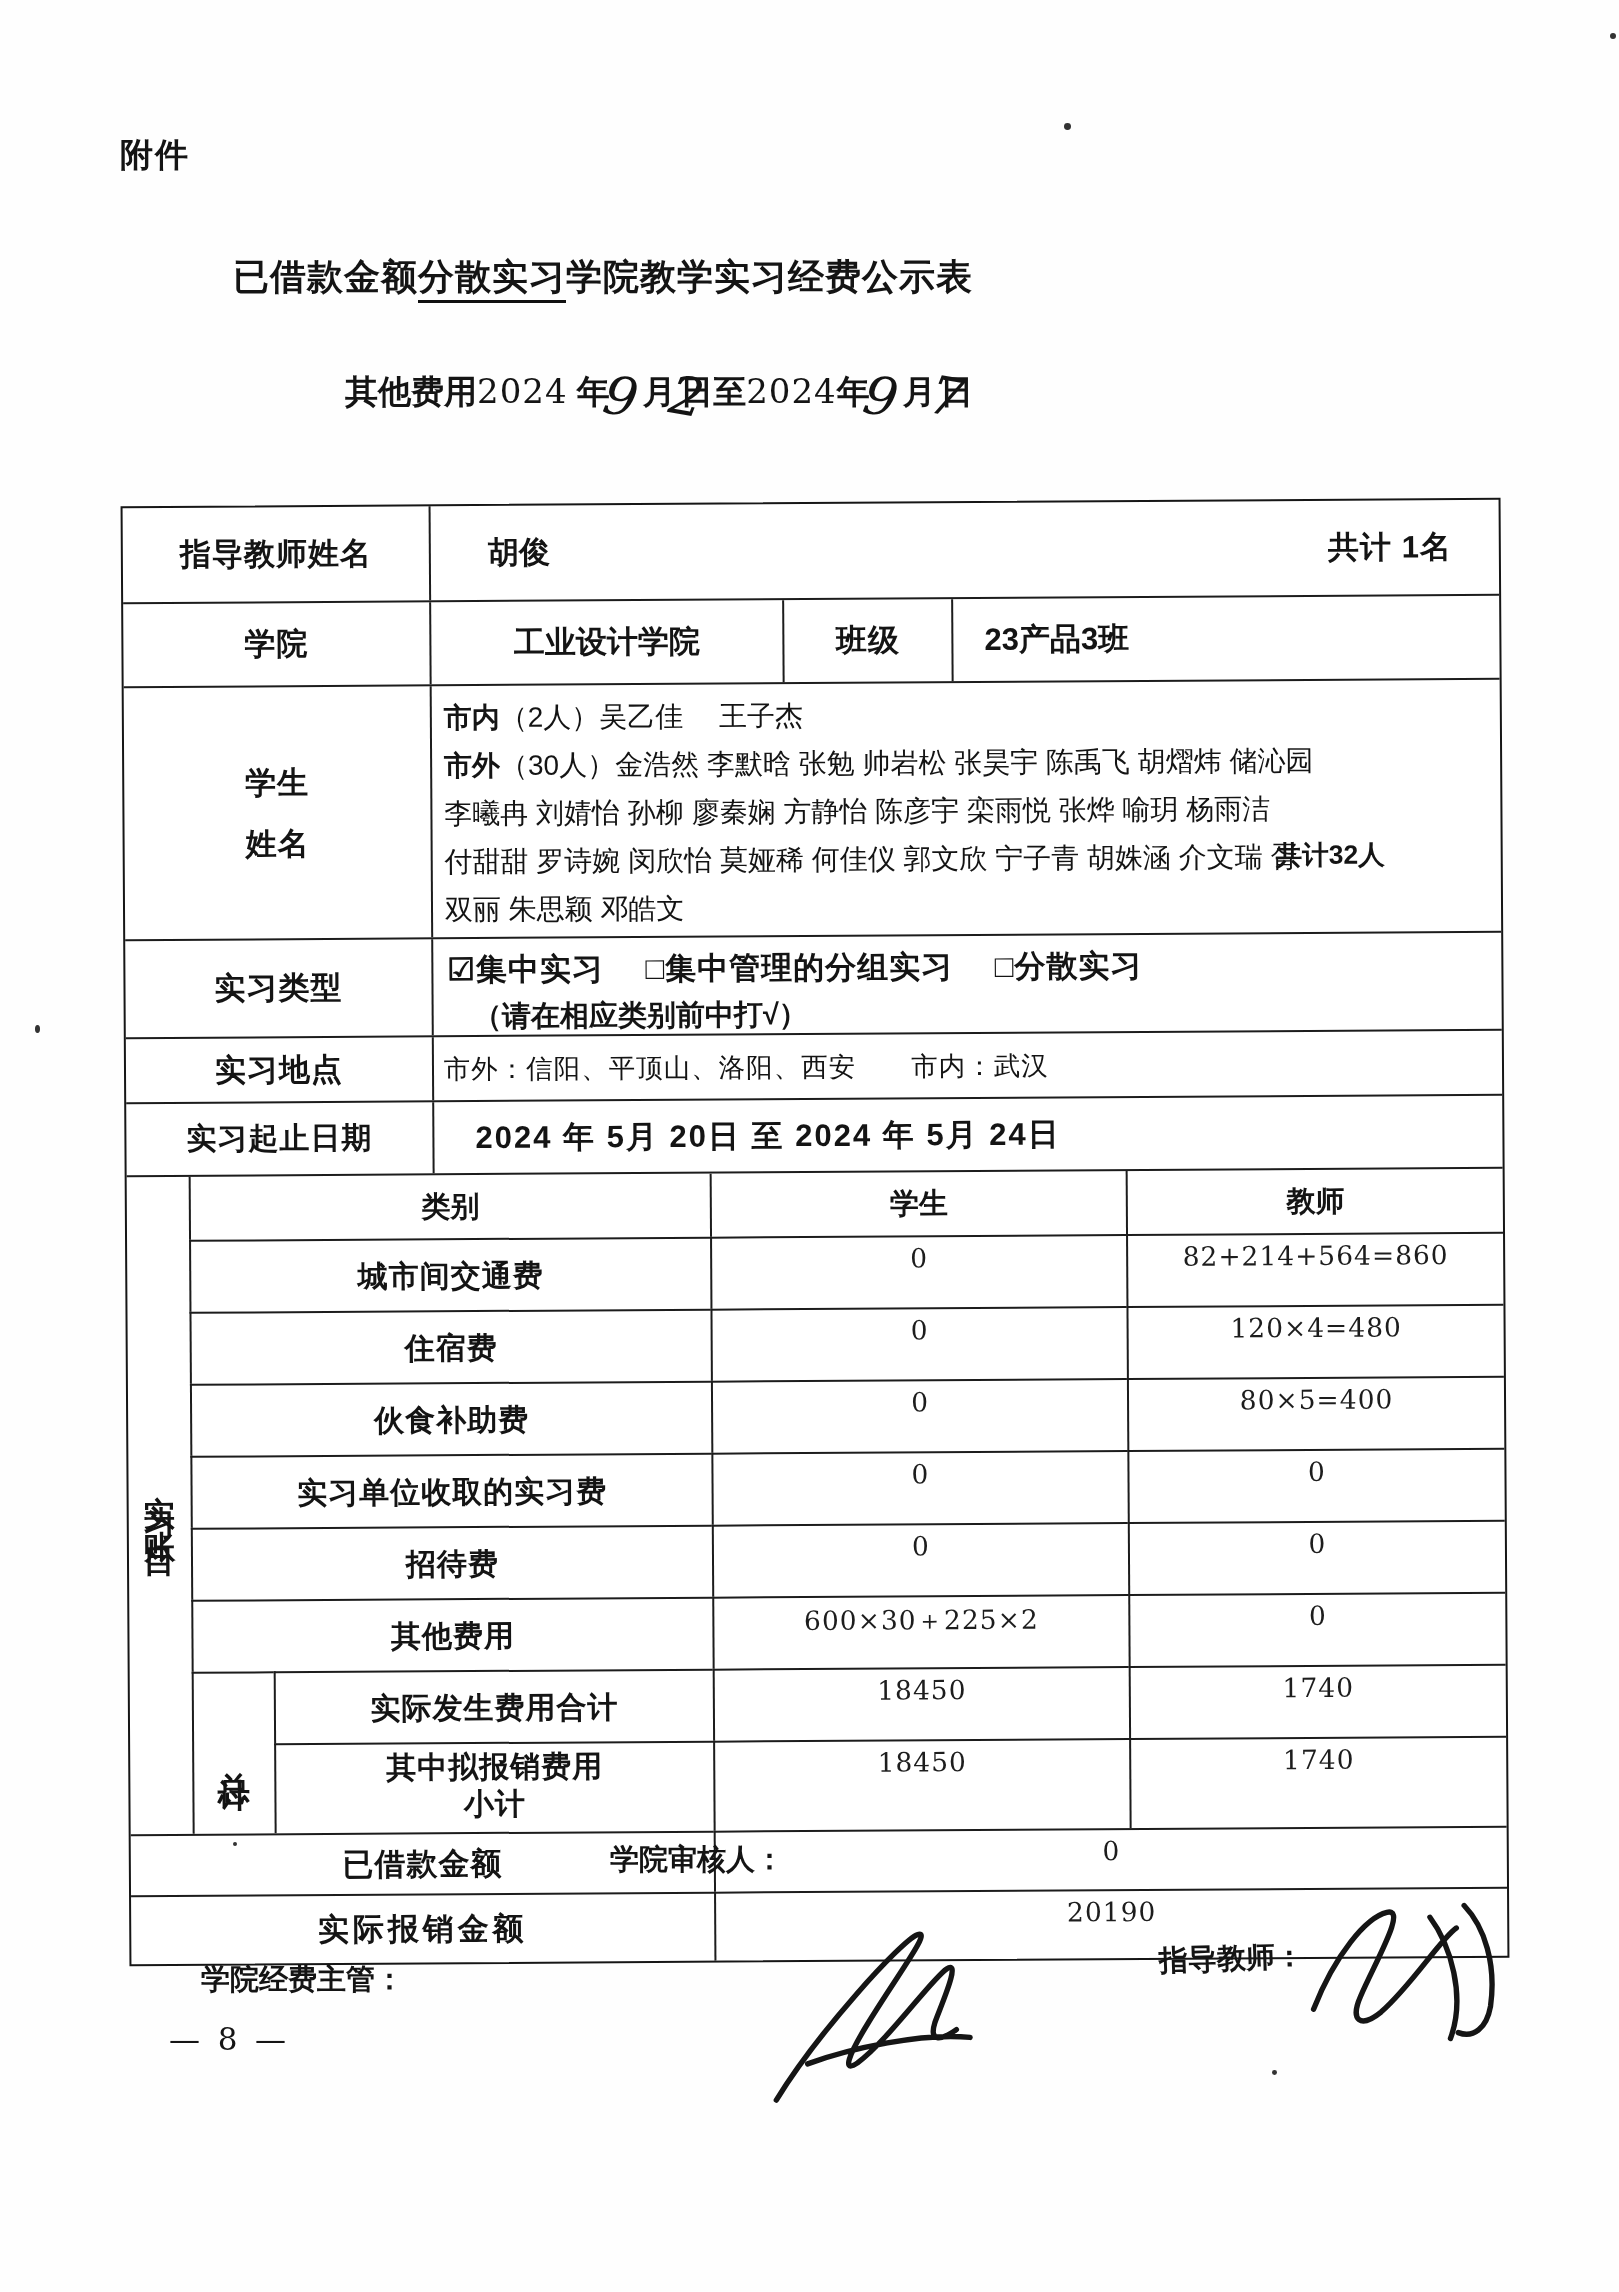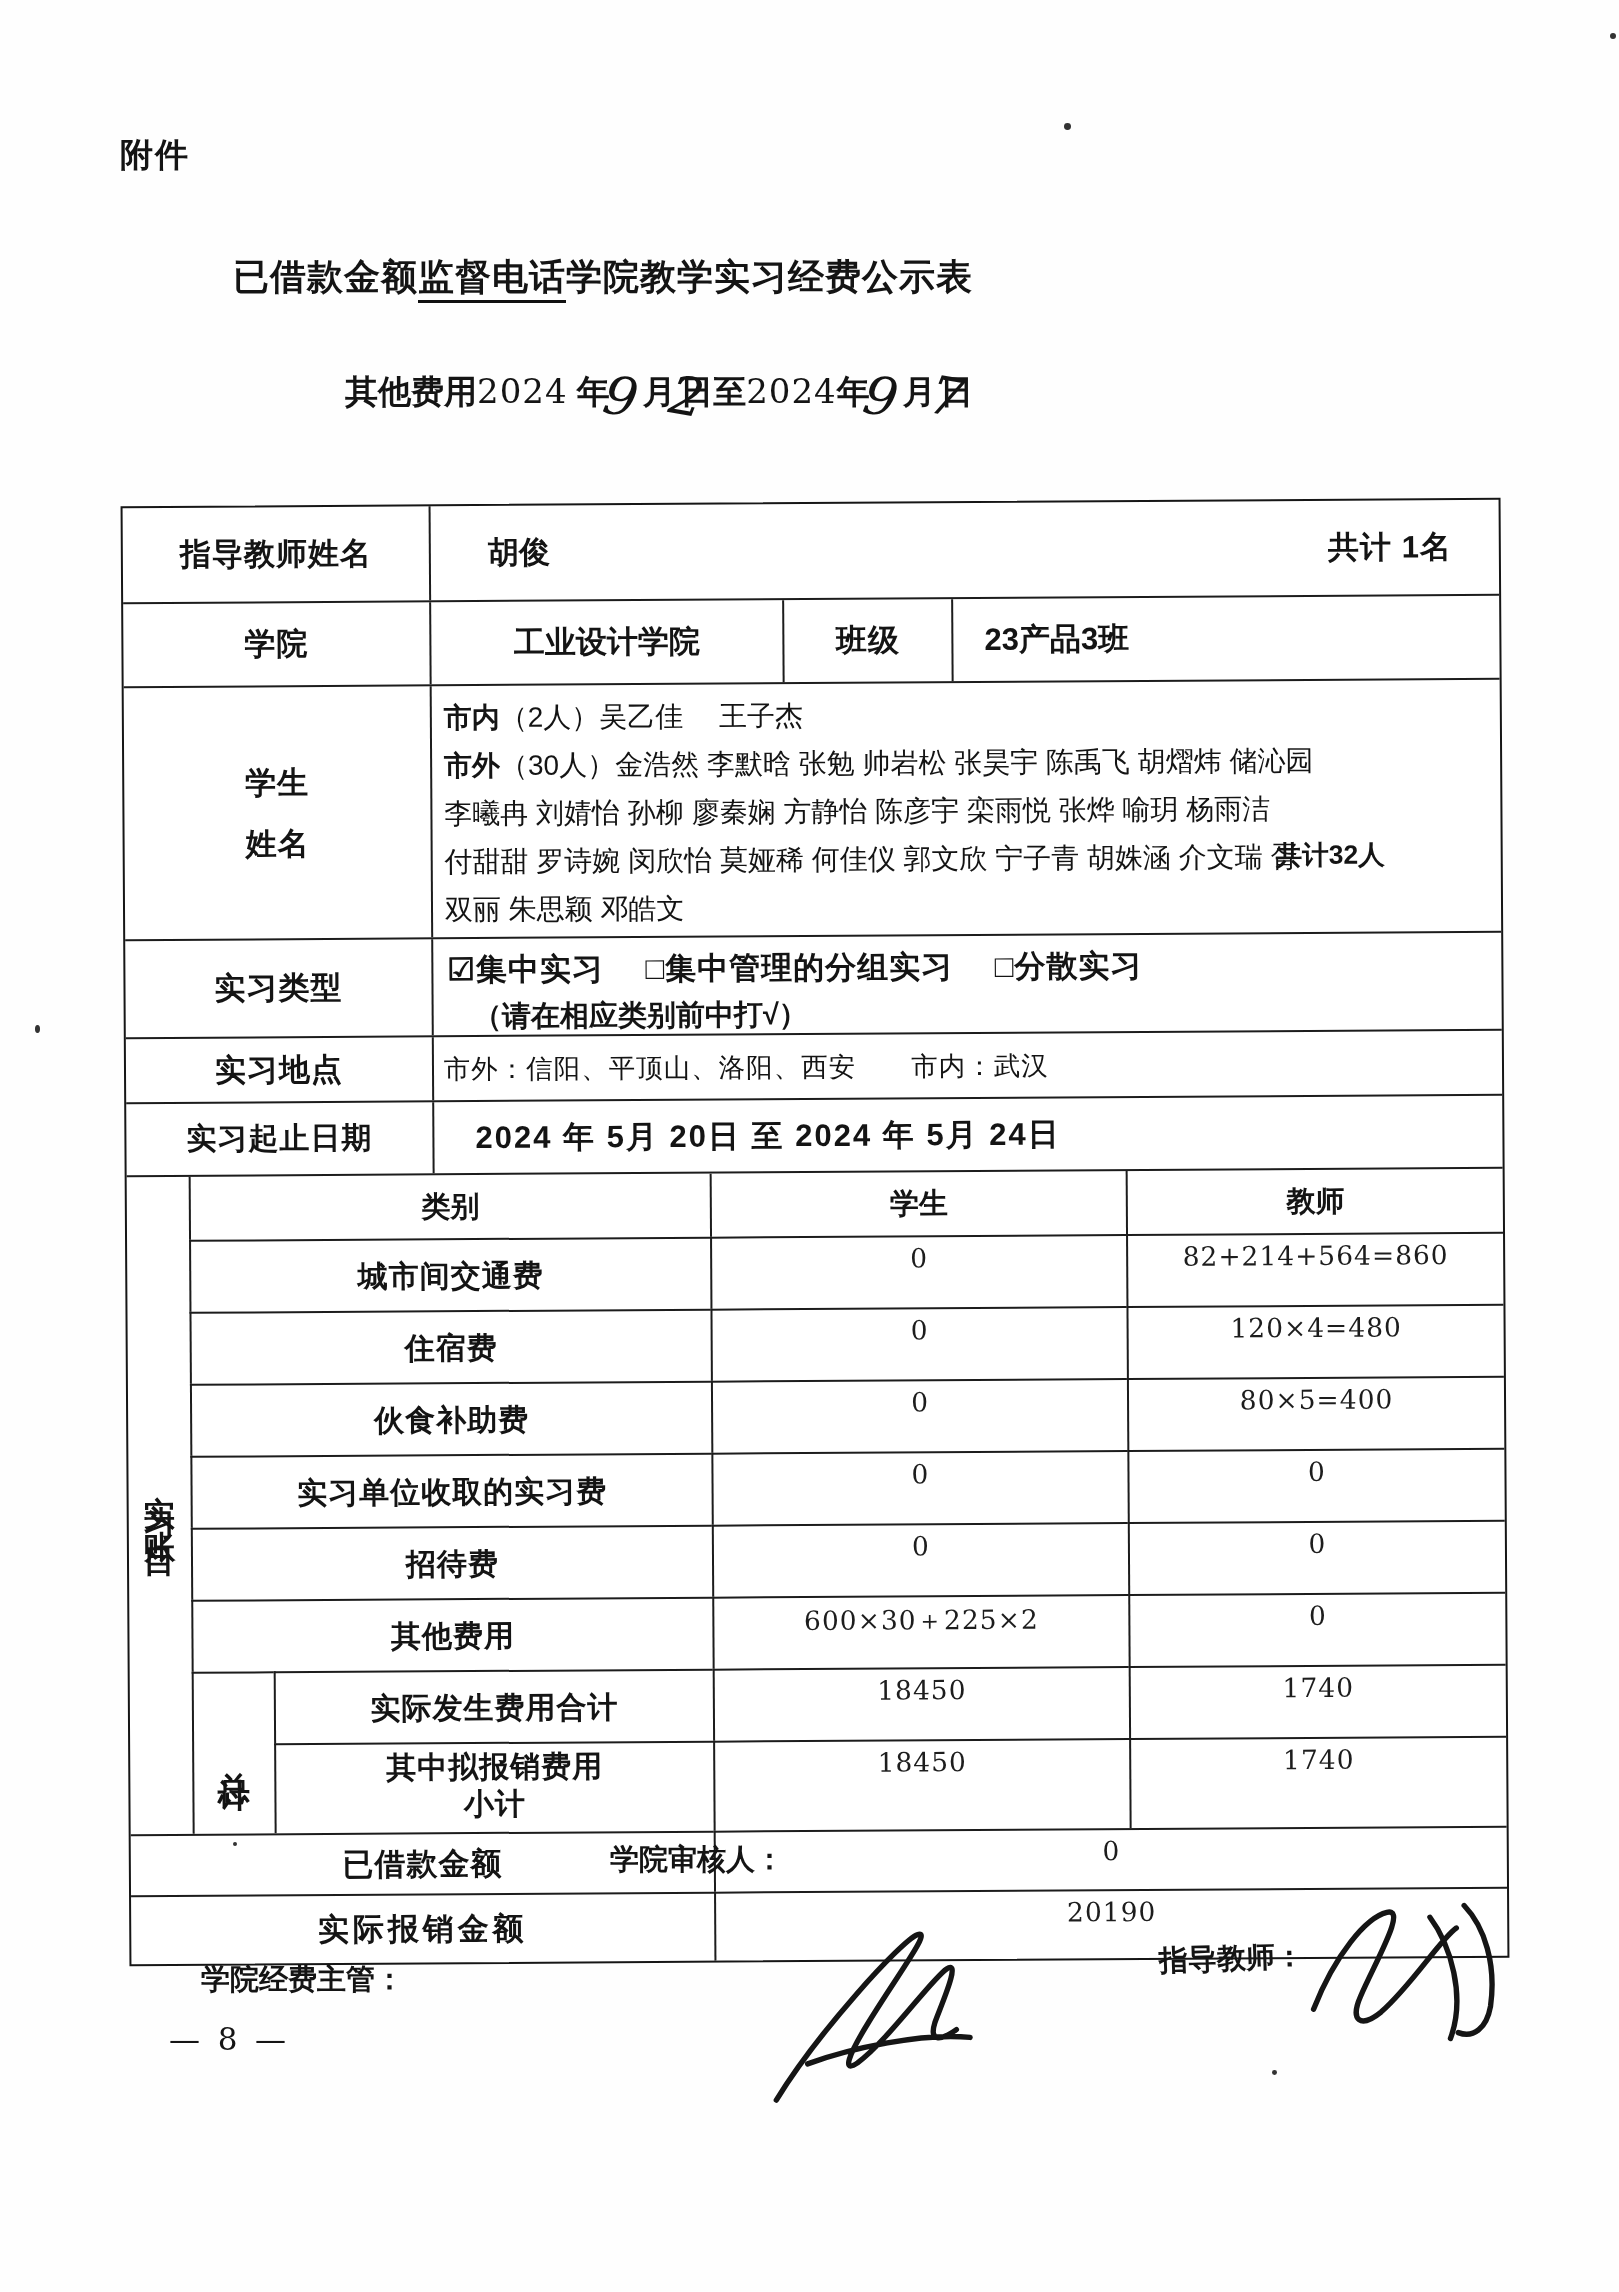--- a/index.html
+++ b/index.html
@@ -91,21 +91,21 @@
   .page-no{left:169px;top:2021px;font-size:31px;font-family:"DejaVu Serif",serif;letter-spacing:3.9px;}
   .speck{position:absolute;background:#333;border-radius:50%;}
 </style>
 </head>
 <body>
 
 <div class="page">
 
   <div class="abs attachment">附件</div>
 
-  <div class="abs title"><span>已借款金额</span><span class="u">监督电话</span><span>学院教学实习经费公示表</span></div>
+  <div class="abs title"><span>已借款金额</span><span class="u">分散实习</span><span>学院教学实习经费公示表</span></div>
 
   <div class="abs pub-line"><span class="cn">其他费用</span><span class="yr">2024</span> <span>年</span><span class="hw">9</span> <span>月</span><span class="hw overlap">2</span><span>日至</span><span class="yr">2024</span><span>年</span><span class="hw">9</span> <span>月</span><span class="hw overlap">7</span><span>日</span></div>
 
 
   <div class="abs form-table">
 
     <div class="row r1">
       <div class="cell w-label center lbl">指导教师姓名</div>
       <div class="cell flex1 bl val teacher-val">
         <span>胡俊</span>

